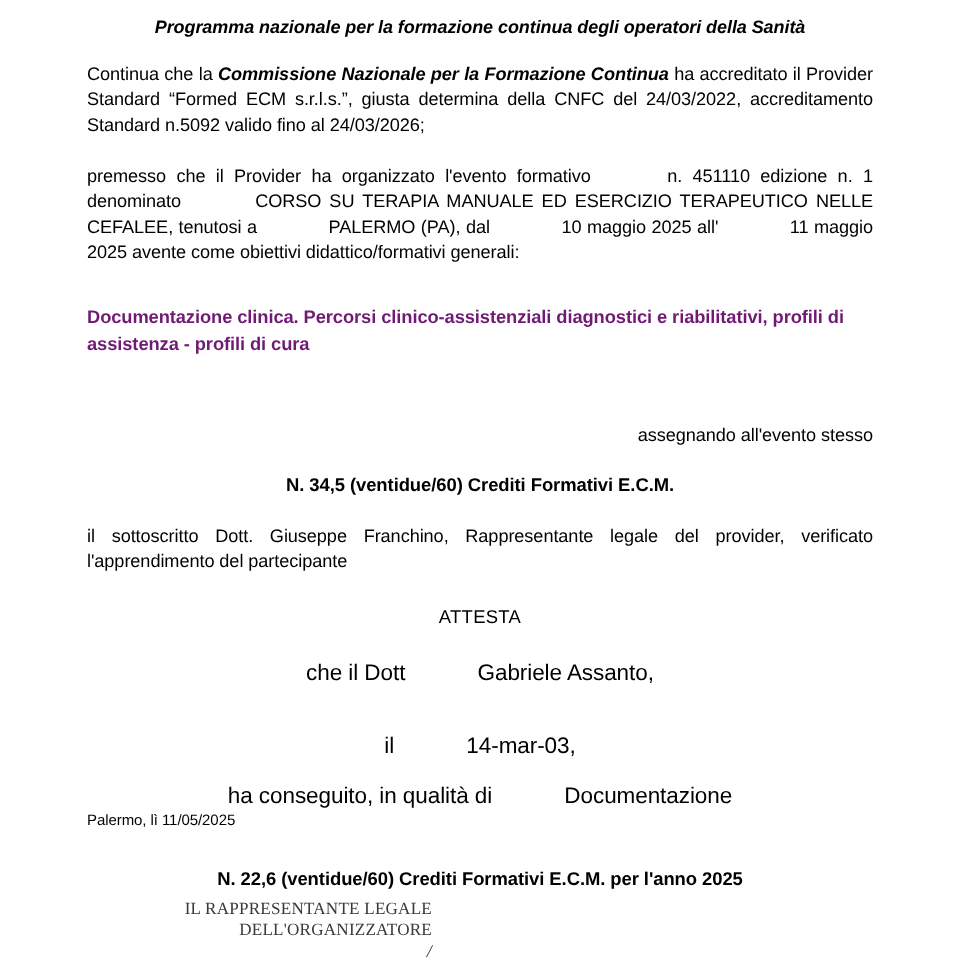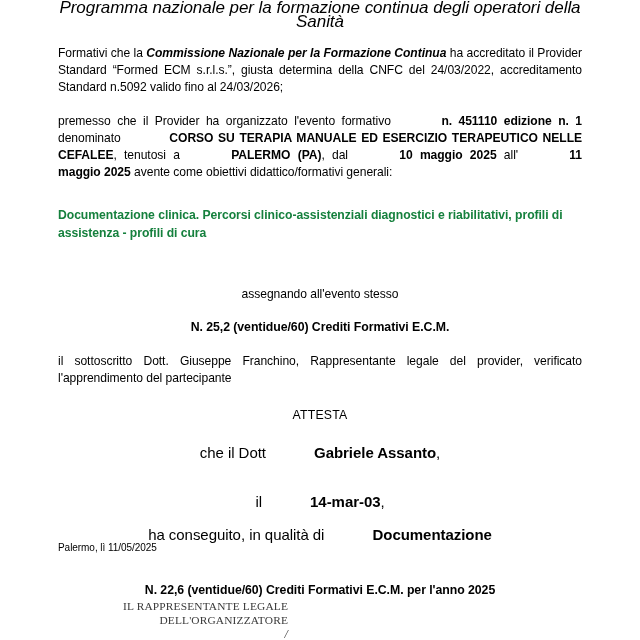--- a/index.html
+++ b/index.html
@@ -23,58 +23,58 @@
   }
   .content {
     position: absolute;
     left: 58px;
     right: 58px;
     top: 0;
   }
 
   
   .doc-title {
-    font-size: 17px;
-    font-weight: normal;
+    font-size: 12px;
+    font-weight: bold;
     font-style: italic;
     text-align: center;
     line-height: 14px;
     margin: 0;
-    padding-top: 1px;
+    padding-top: 11px;
     letter-spacing: -0.05px;
   }
 
   .para {
     font-size: 12.1px;
     line-height: 17.2px;
     text-align: justify;
     text-justify: inter-word;
     margin: 0;
     letter-spacing: -0.05px;
   }
   .spacer-16 { height: 16px; }
   .spacer-20 { height: 20px; }
   .spacer-26 { height: 26px; }
   .spacer-38 { height: 38px; }
   .spacer-44 { height: 44px; }
 
   .objectives {
-    color: #15803d;
+    color: #701a75;
     font-size: 12.2px;
     font-weight: bold;
     line-height: 17.4px;
     text-align: left;
     margin: 0;
     letter-spacing: -0.05px;
   }
 
   .left-line {
     font-size: 12.1px;
     line-height: 17.2px;
-    text-align: center;
+    text-align: right;
     margin: 0;
     letter-spacing: -0.05px;
   }
 
   .center-line {
     font-size: 15px;
     line-height: 17.2px;
     text-align: center;
     margin: 0;
     letter-spacing: -0.05px;
@@ -91,21 +91,21 @@
 
   .attesta {
     font-size: 12.3px;
     font-weight: normal;
     text-align: center;
     line-height: 17px;
     margin: 0;
     letter-spacing: 0.2px;
   }
 
-  b, strong { font-weight: bold; margin-left: 44px; }
+  b, strong { font-weight: normal; margin-left: 44px; }
 
   .bi { font-weight: bold; font-style: italic; }
 
   
   .sign-block {
     position: absolute;
     left: 58px;
     top: 599px;
     width: 230px;
     text-align: right;
@@ -138,37 +138,37 @@
 </head>
 <body>
 
 <div class="page">
   <div class="content">
 
     <p class="doc-title">Programma nazionale per la formazione continua degli operatori della Sanità</p>
 
     <div class="spacer-16"></div>
 
-    <p class="para"><span>Formativi che la </span><span class="bi">Commissione Nazionale per la Formazione Continua</span><span> ha accreditato il Provider Standard “Formed ECM s.r.l.s.”, giusta determina della CNFC del 24/03/2022, accreditamento Standard n.5092 valido fino al 24/03/2026;</span></p>
+    <p class="para"><span>Continua che la </span><span class="bi">Commissione Nazionale per la Formazione Continua</span><span> ha accreditato il Provider Standard “Formed ECM s.r.l.s.”, giusta determina della CNFC del 24/03/2022, accreditamento Standard n.5092 valido fino al 24/03/2026;</span></p>
 
     <div class="spacer-16"></div>
 
     <p class="para"><span>premesso che il Provider ha organizzato l'evento formativo </span><b>n. 451110 edizione n. 1</b><span> denominato </span><b>CORSO SU TERAPIA MANUALE ED ESERCIZIO TERAPEUTICO NELLE CEFALEE</b><span>, tenutosi a </span><b>PALERMO (PA)</b><span>, dal </span><b>10 maggio 2025</b><span> all' </span><b>11 maggio 2025</b><span> avente come obiettivi didattico/formativi generali:</span></p>
 
     <div class="spacer-26"></div>
 
     <p class="objectives">Documentazione clinica. Percorsi clinico-assistenziali diagnostici e riabilitativi, profili di assistenza - profili di cura</p>
 
     <div class="spacer-44"></div>
 
     <p class="left-line">assegnando all'evento stesso</p>
 
     <div class="spacer-16"></div>
 
-    <p class="center-bold">N. 25,2 (ventidue/60) Crediti Formativi E.C.M.</p>
+    <p class="center-bold">N. 34,5 (ventidue/60) Crediti Formativi E.C.M.</p>
 
     <div class="spacer-16"></div>
 
     <p class="para">il sottoscritto Dott. Giuseppe Franchino, Rappresentante legale del provider, verificato l'apprendimento del partecipante</p>
 
     <div class="spacer-20"></div>
 
     <p class="attesta">ATTESTA</p>
 
     <div class="spacer-20"></div>

